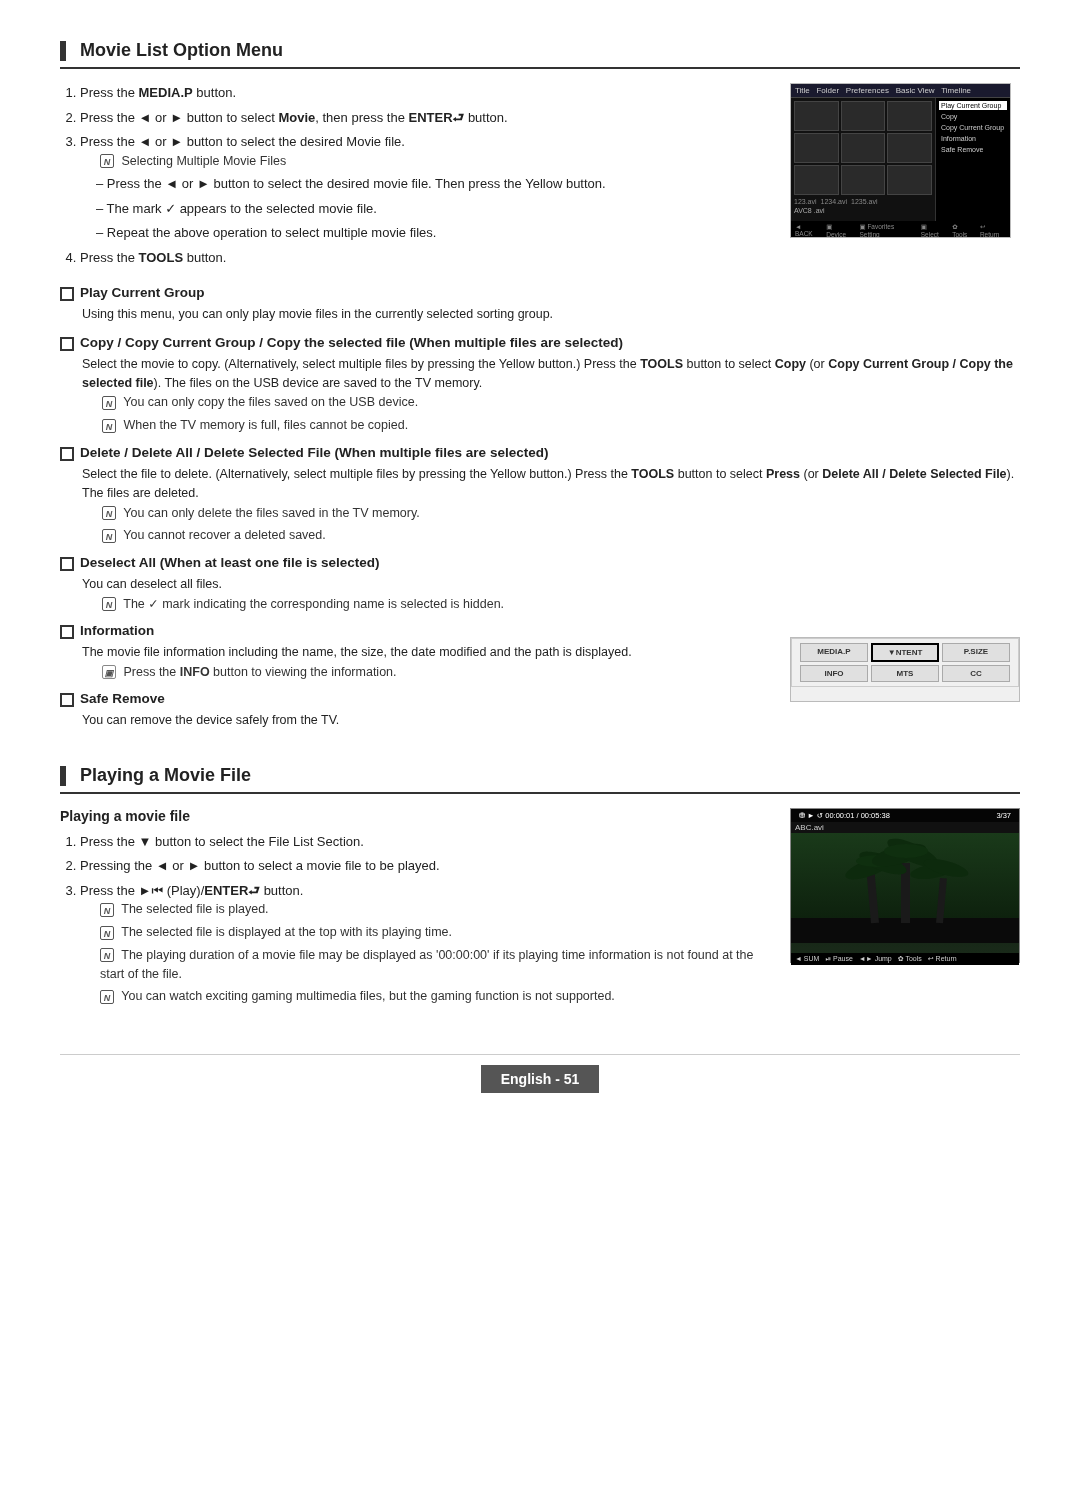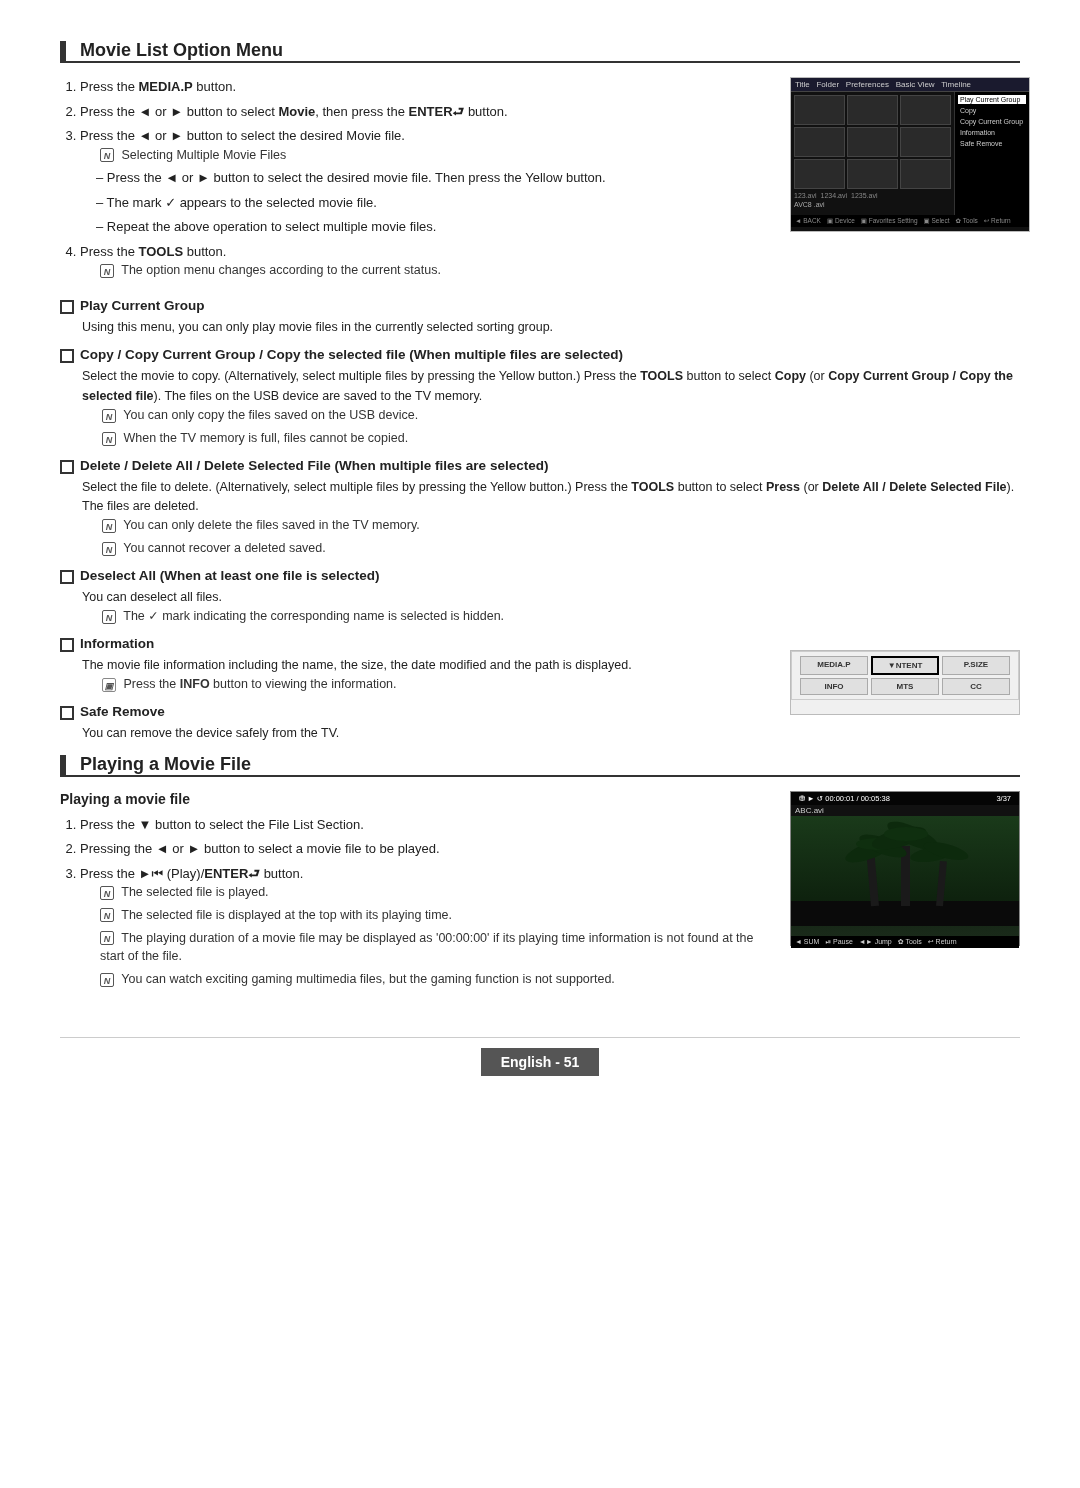--- a/index.html
+++ b/index.html
@@ -9,20 +9,21 @@
       color: #222;
       background: #fff;
       width: 1080px;
       min-height: 1488px;
       padding: 40px 60px 40px 60px;
     }
     .section-title {
       font-size: 18px;
       font-weight: bold;
       border-bottom: 2px solid #333;
+      padding-bottom: 6px;
       margin-bottom: 14px;
       display: flex;
       align-items: flex-end;
       gap: 8px;
     }
     .section-title-bar {
       display: inline-block;
       width: 6px;
       height: 20px;
       background: #333;
@@ -104,21 +105,21 @@
       margin-left: 22px;
       font-weight: normal;
       font-size: 12.5px;
       line-height: 1.55;
       margin-bottom: 4px;
     }
     b { font-weight: bold; }
     .screen-img {
       border: 1px solid #bbb;
       background: #111;
-      width: 240px;
+      width: 221px;
       height: 155px;
       position: relative;
       overflow: hidden;
     }
     .screen-img-bottom {
       border: 1px solid #bbb;
       background: #f0f0f0;
       width: 230px;
       height: 65px;
       position: relative;
@@ -192,20 +193,21 @@
       margin-top: 10px;
     }
     .playing-left {
       flex: 1;
     }
     .playing-right {
       width: 230px;
       flex-shrink: 0;
     }
     .section-gap {
+      margin-top: 24px;
     }
     .page-footer {
       text-align: center;
       margin-top: 40px;
       padding-top: 10px;
       border-top: 1px solid #ccc;
     }
     .footer-badge {
       display: inline-block;
       background: #555;
@@ -236,24 +238,20 @@
             <span class="note-icon">N</span>
             <span>Selecting Multiple Movie Files</span>
           </div>
           <ul class="sub-list">
             <li>Press the ◄ or ► button to select the desired movie file. Then press the Yellow button.</li>
             <li>The mark <span class="checkmark">✓</span> appears to the selected movie file.</li>
             <li>Repeat the above operation to select multiple movie files.</li>
           </ul>
         </li>
         <li>Press the <b>TOOLS</b> button.
-          <div class="note-block">
-            <span class="note-icon">N</span>
-            <span>The option menu changes according to the current status.</span>
-          </div>
         </li>
       </ol>
     </div>
     <div class="top-right">
 
       <div class="screen-img">
         <div class="tv-menu-bar">
           <span>Title &nbsp; Folder &nbsp; Preferences &nbsp; Basic View &nbsp; Timeline</span>
         </div>
         <div style="display:flex; height:calc(100% - 30px);">

